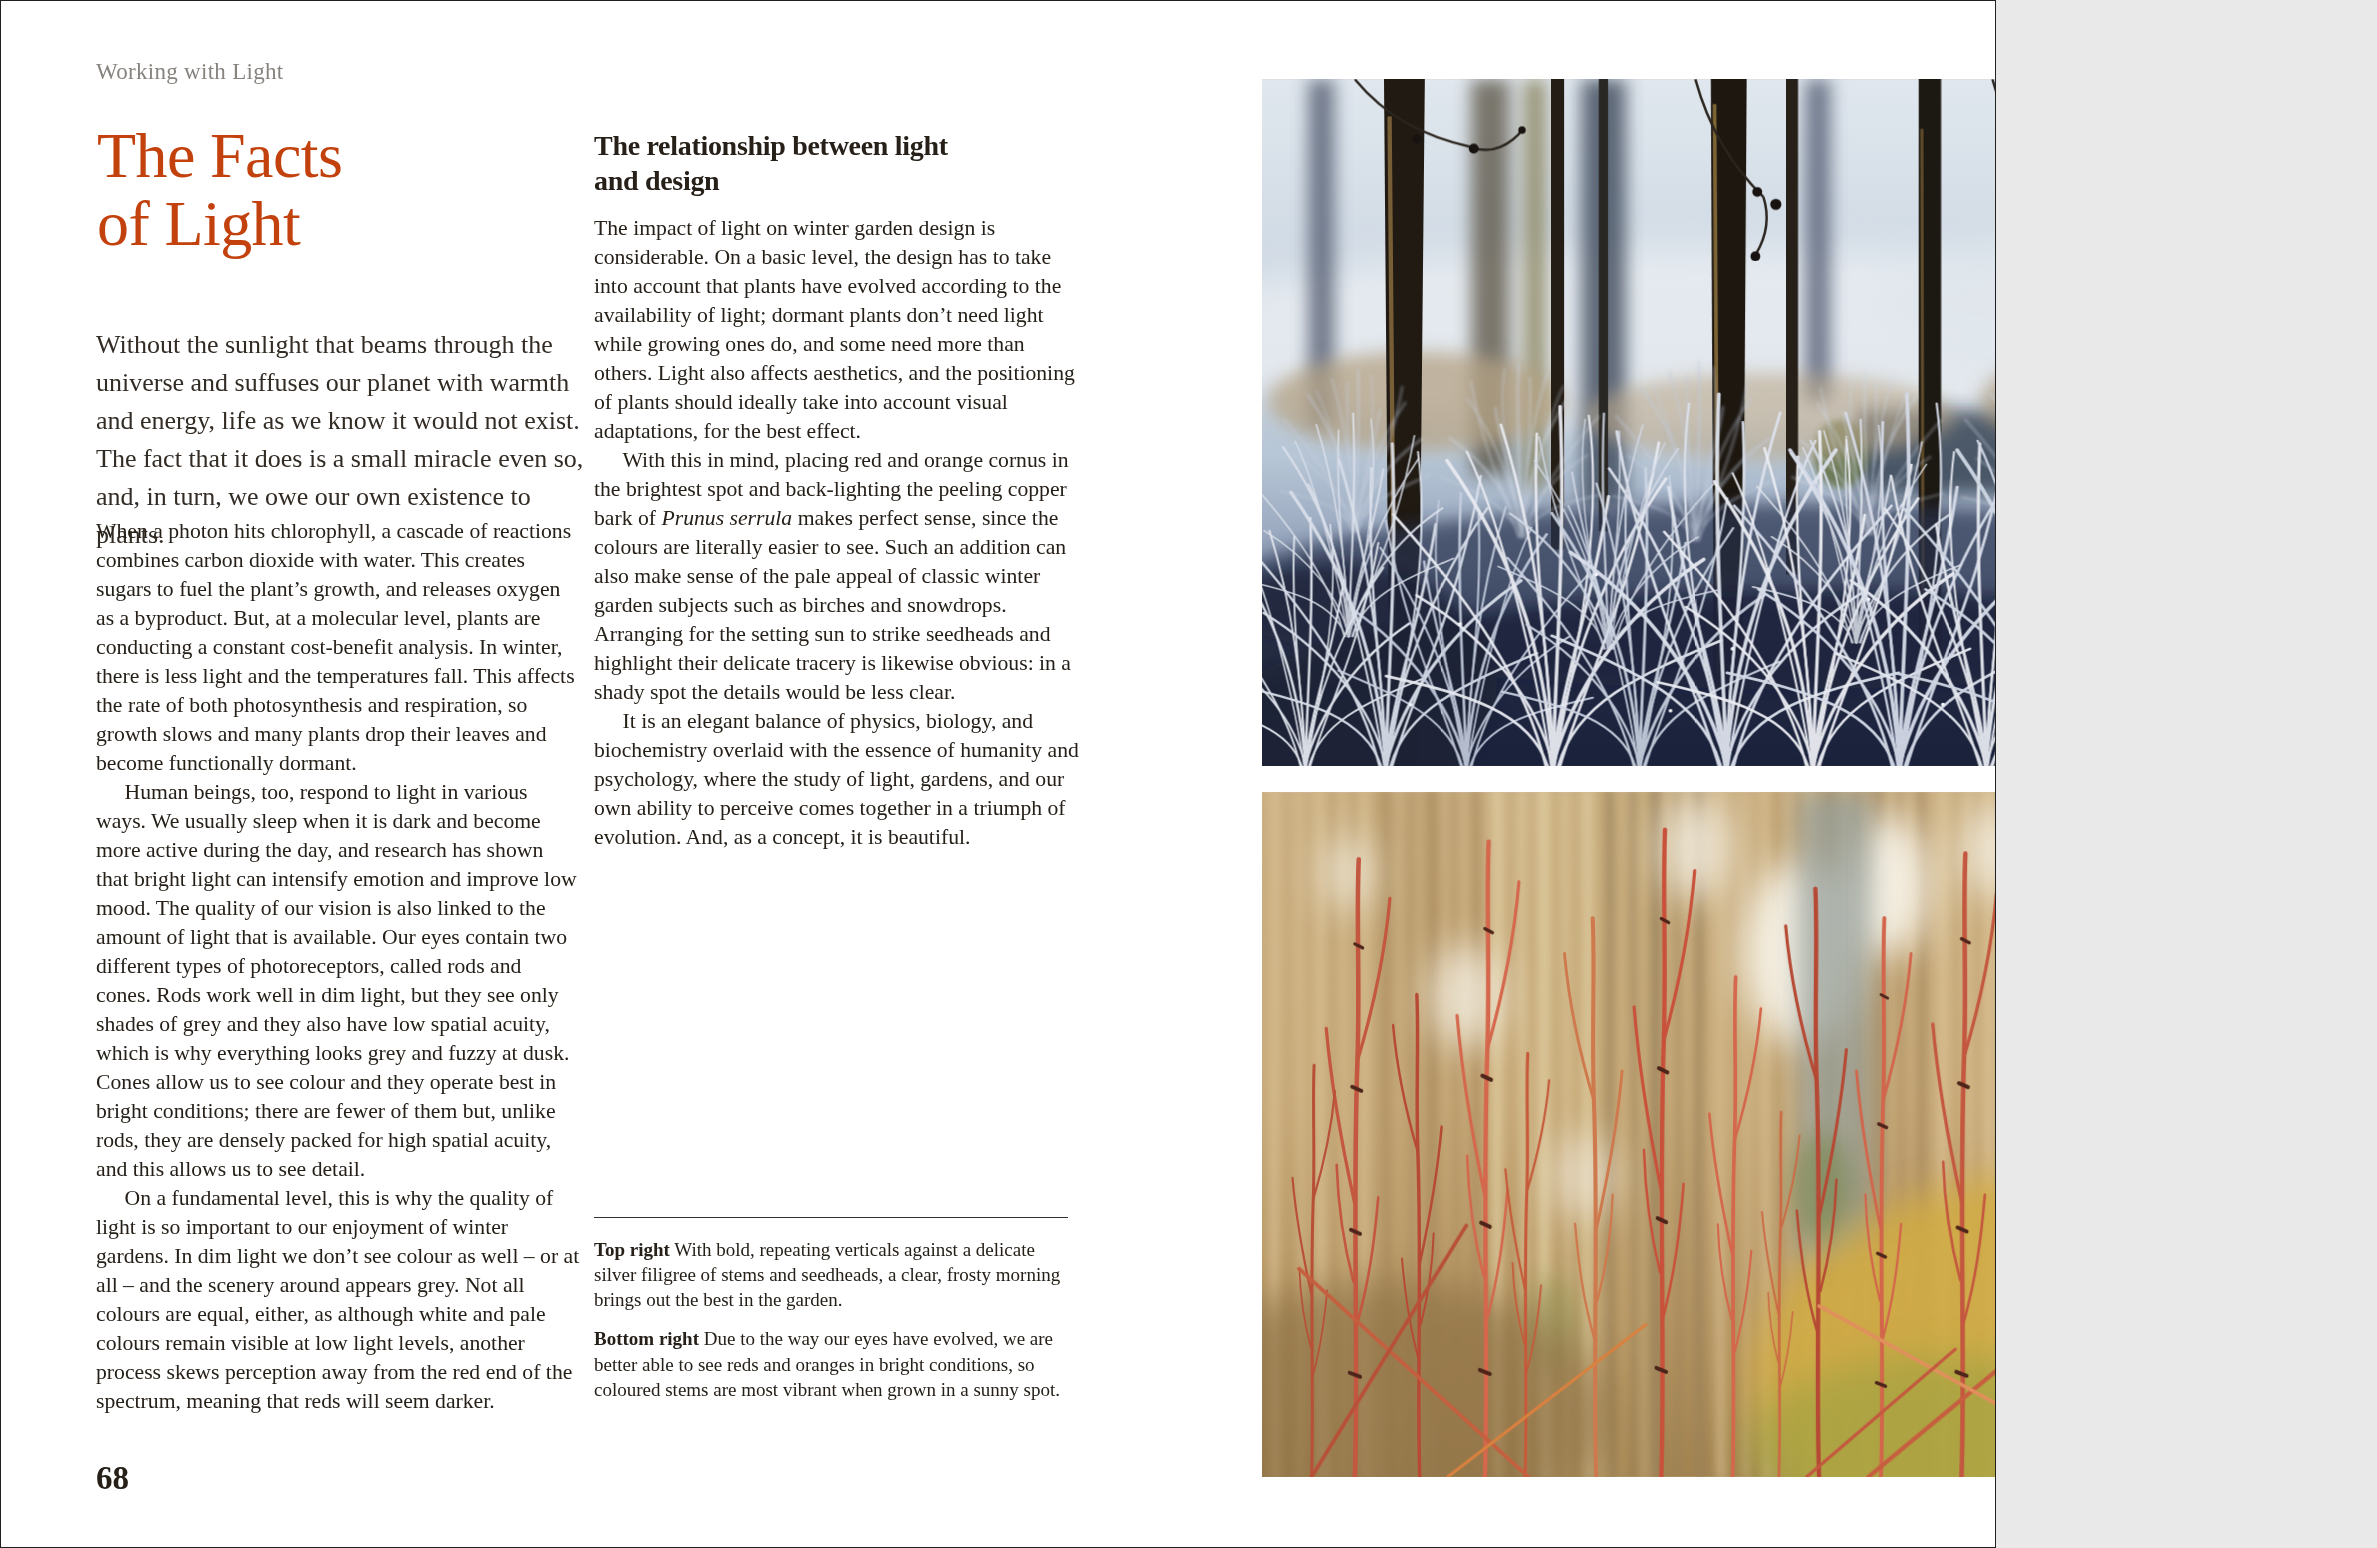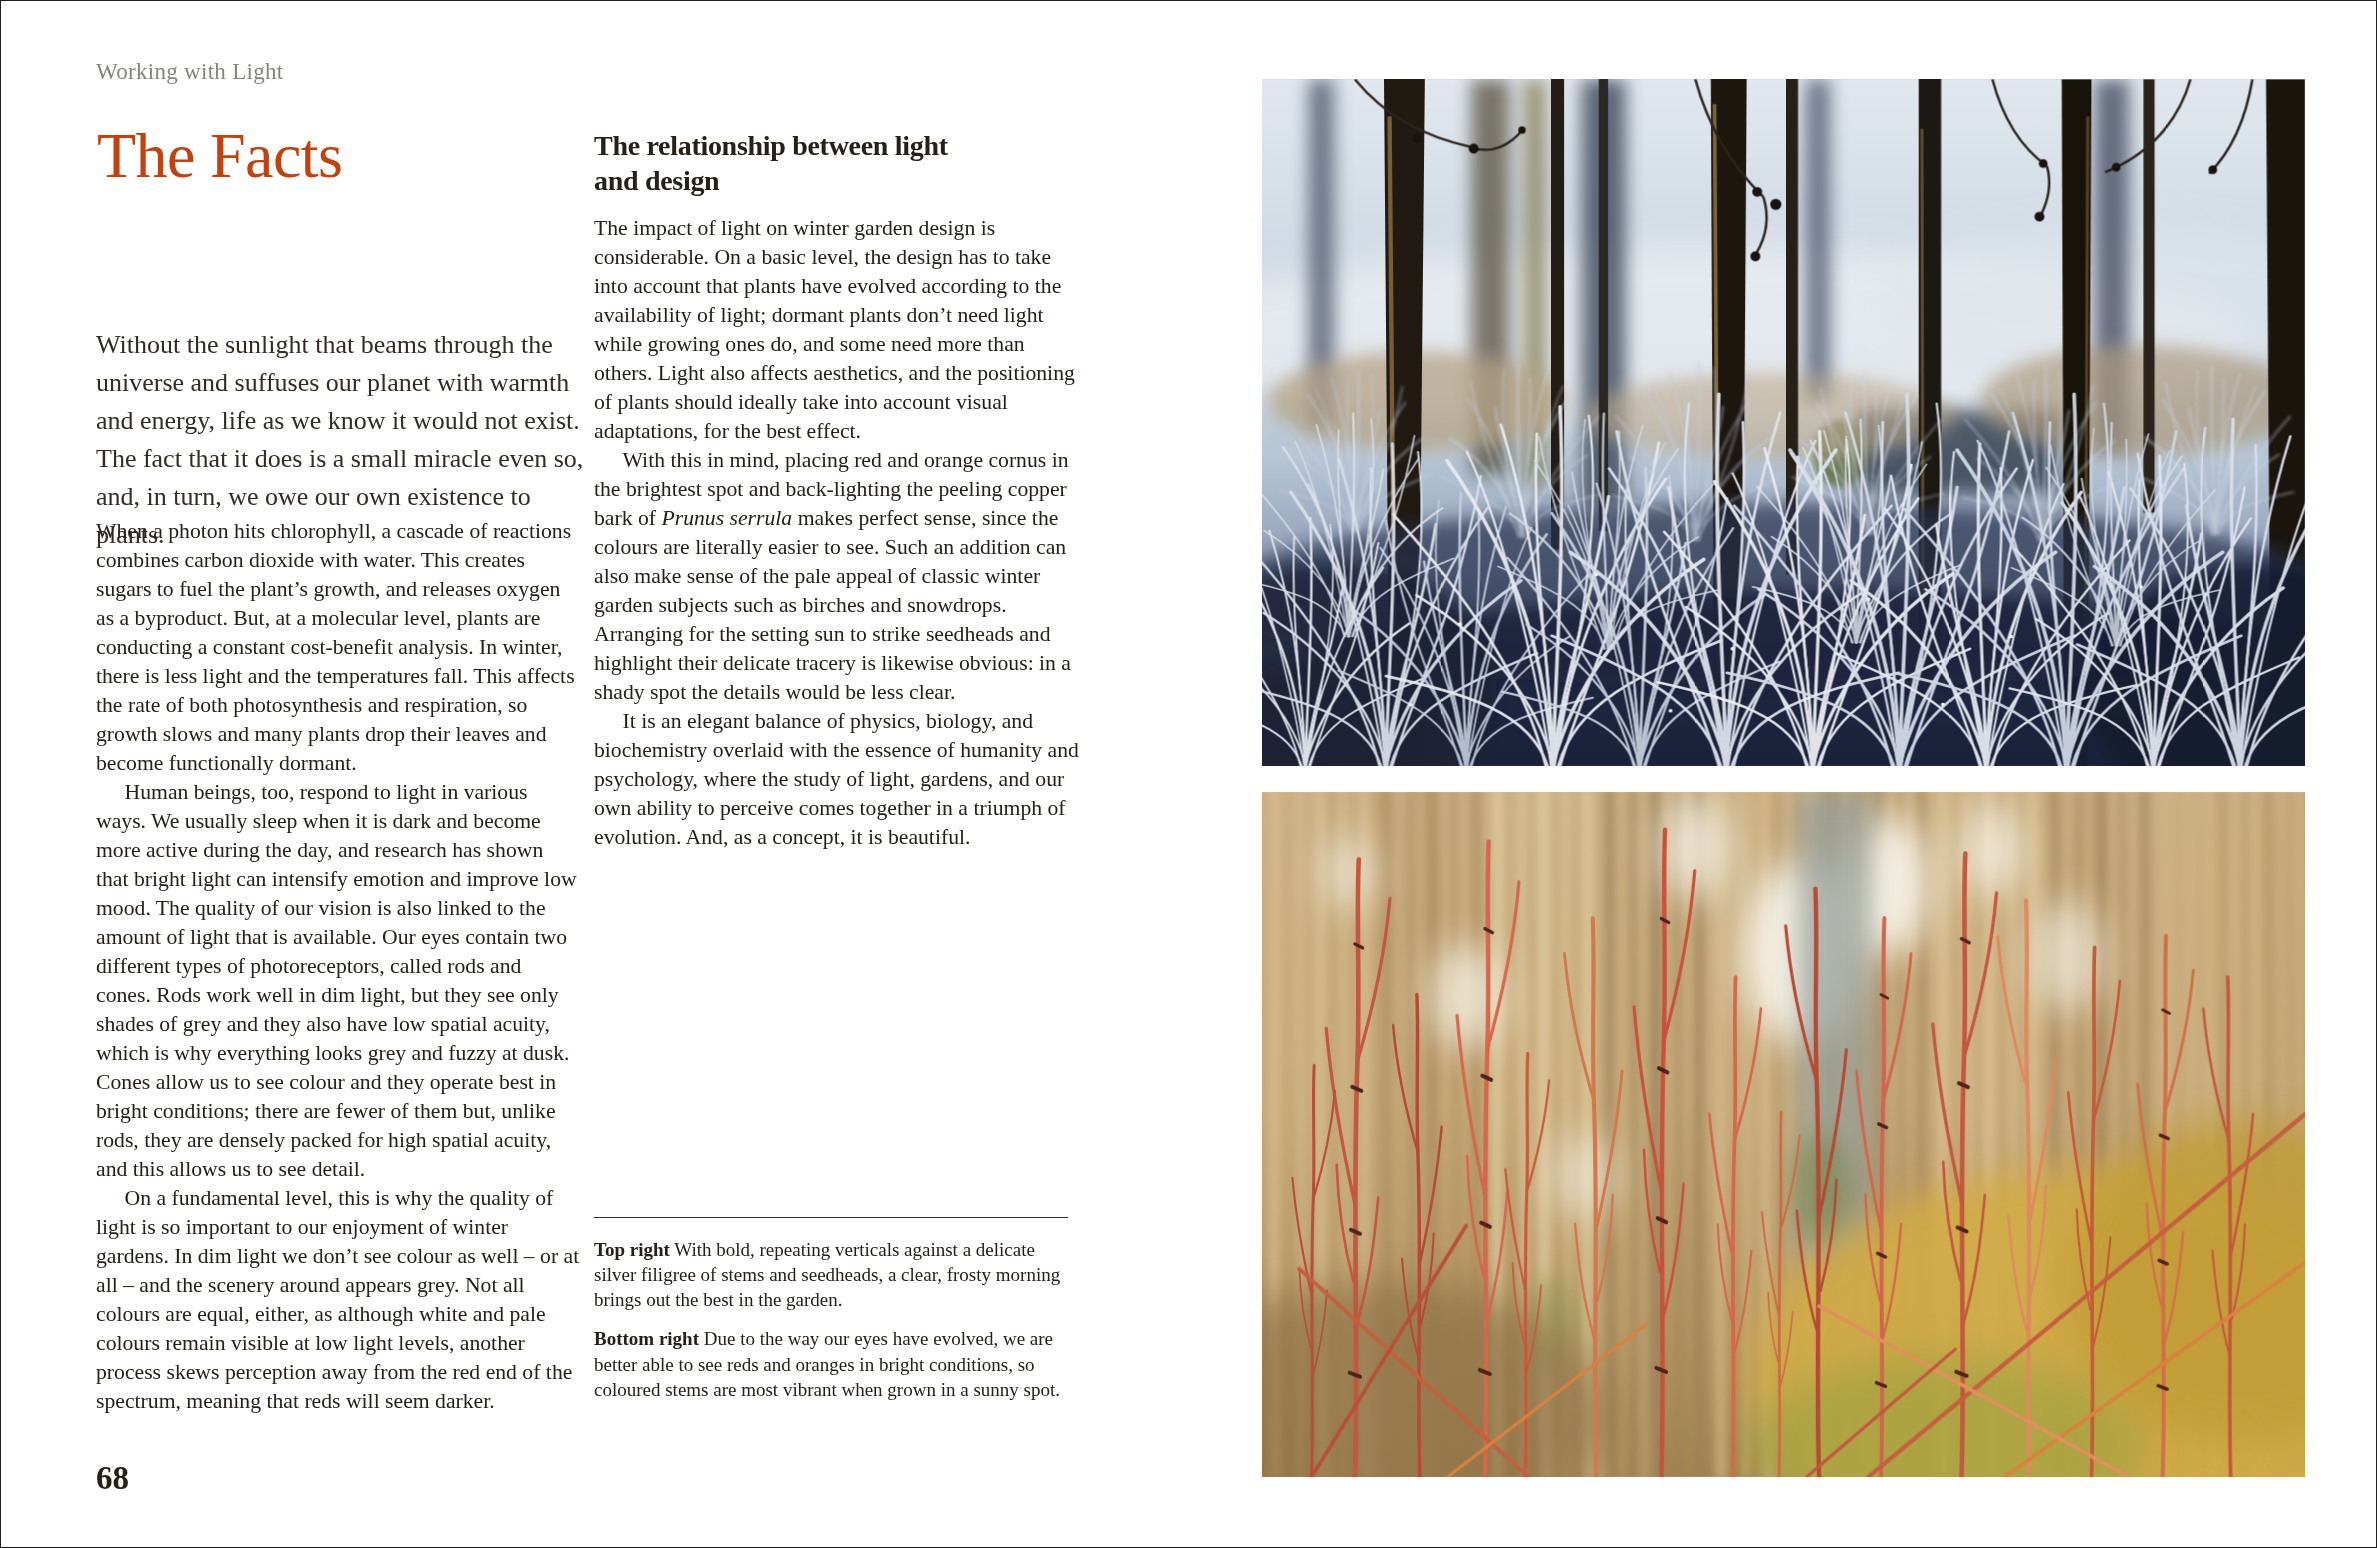--- a/index.html
+++ b/index.html
@@ -1,17 +1,17 @@
 <!DOCTYPE html>
 <html style="font-size:10px"><head>
 <meta charset="utf-8">
 <style>
   html,body{margin:0;padding:0;background:#e9e9e9;}
   .page{
-    position:relative; width:2377px; height:1548px; background:#ffffff;
+    position:relative; width:1996px; height:1548px; background:#ffffff;
     box-sizing:border-box; border:1.9px solid #202020; overflow:hidden;
     font-family:"Liberation Serif", serif; color:#26211a;
   }
   .abs{position:absolute;}
   .runhead{
     left:95px; top:58px; font-size:23px; color:#87837e; letter-spacing:0.3px;
   }
   .title{
     left:96px; top:121px; font-size:64px; line-height:68px; color:#c2410c;
     letter-spacing:-0.6px;
@@ -40,20 +40,21 @@
 </style>
 </head>
 <body>
 
 <div class="page">
 
   <div class="abs runhead">Working with Light</div>
 
   <div class="abs title">
     <div>The Facts</div>
+    <div>of Light</div>
   </div>
 
   <div class="abs intro">Without the sunlight that beams through the universe and suffuses our planet with warmth and energy, life as we know it would not exist. The fact that it does is a small miracle even so, and, in turn, we owe our own existence to plants.</div>
 
   <div class="abs colbody col-left">
     <p>When a photon hits chlorophyll, a cascade of reactions combines carbon dioxide with water. This creates sugars to fuel the plant’s growth, and releases oxygen as a byproduct. But, at a molecular level, plants are conducting a constant cost-benefit analysis. In winter, there is less light and the temperatures fall. This affects the rate of both photosynthesis and respiration, so growth slows and many plants drop their leaves and become functionally dormant.</p>
     <p class="ind">Human beings, too, respond to light in various ways. We usually sleep when it is dark and become more active during the day, and research has shown that bright light can intensify emotion and improve low mood. The quality of our vision is also linked to the amount of light that is available. Our eyes contain two different types of photoreceptors, called rods and cones. Rods work well in dim light, but they see only shades of grey and they also have low spatial acuity, which is why everything looks grey and fuzzy at dusk. Cones allow us to see colour and they operate best in bright conditions; there are fewer of them but, unlike rods, they are densely packed for high spatial acuity, and this allows us to see detail.</p>
     <p class="ind">On a fundamental level, this is why the quality of light is so important to our enjoyment of winter gardens. In dim light we don’t see colour as well – or at all – and the scenery around appears grey. Not all colours are equal, either, as although white and pale colours remain visible at low light levels, another process skews perception away from the red end of the spectrum, meaning that reds will seem darker.</p>
   </div>
 

